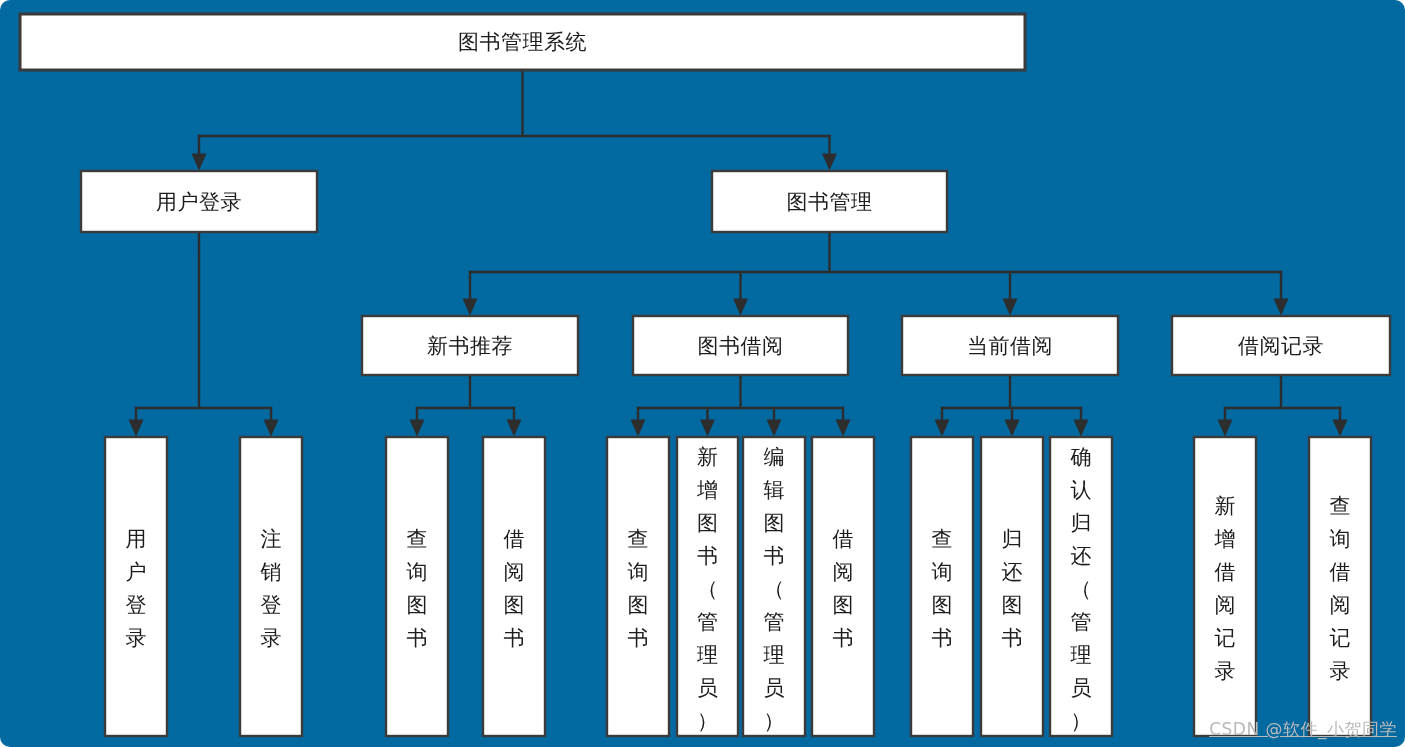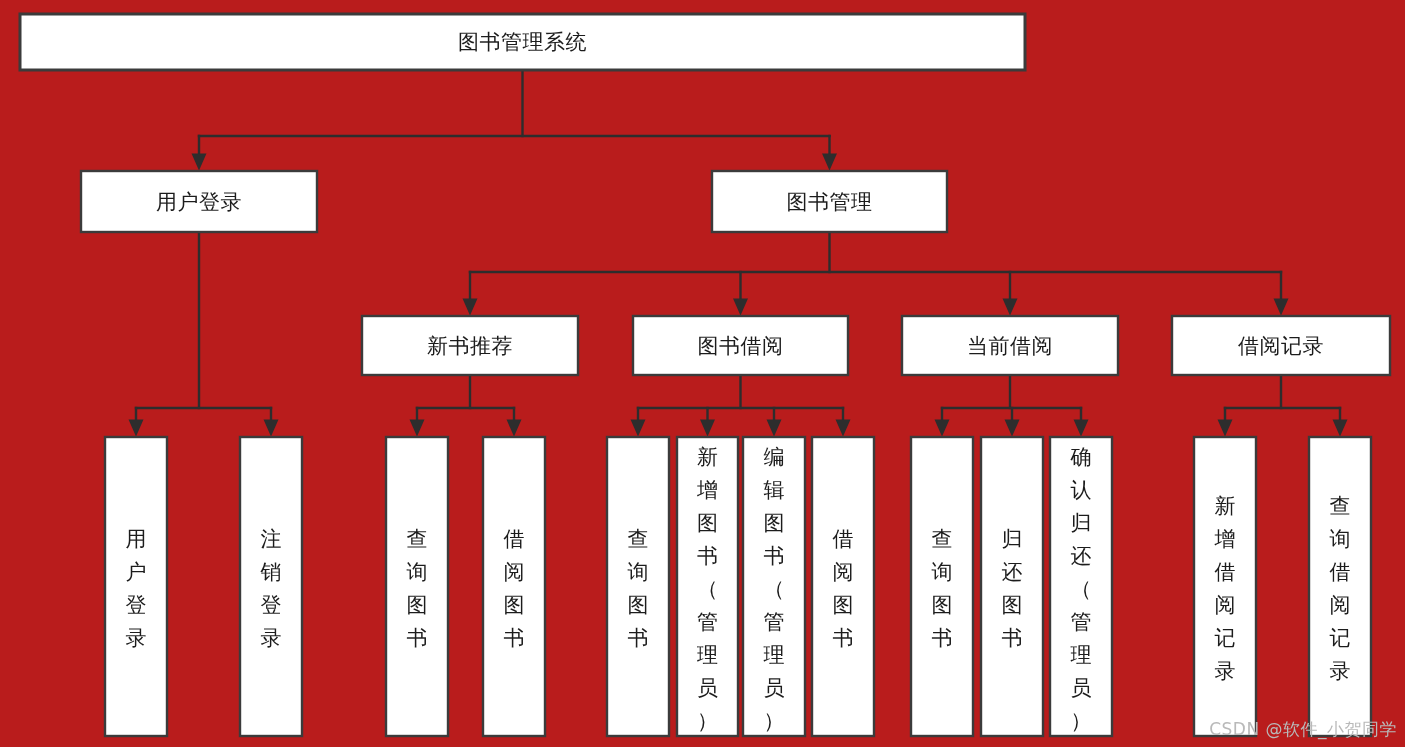--- a/index.html
+++ b/index.html
@@ -8,22 +8,23 @@
     padding: 0;
     background: #ffffff;
   }
   body {
     font-family: "DejaVu Sans", "Liberation Sans", sans-serif;
   }
   #diagram-root {
     position: relative;
     width: 1405px;
     height: 747px;
-    background: #b91c1c;
+    background: #0369a1;
     overflow: hidden;
+    border-radius: 10px;
   }
   svg.diagram-canvas {
     position: absolute;
     left: 0;
     top: 0;
     width: 1405px;
     height: 747px;
     display: block;
   }
   .node-box {
@@ -64,20 +65,21 @@
   .watermark {
     position: absolute;
     right: 8px;
     bottom: 6px;
     font-family: "DejaVu Sans", "Liberation Sans", sans-serif;
     font-size: 17px;
     color: #b9b9b9;
     letter-spacing: 0.5px;
     white-space: nowrap;
     user-select: none;
+    text-decoration: underline;
   }
 </style>
 </head>
 <body>
 
 <div id="diagram-root">
   <svg class="diagram-canvas" id="diagram-svg" viewBox="0 0 1405 747" xmlns="http://www.w3.org/2000/svg">
       <g>
         <line x1="522.5" y1="70" x2="522.5" y2="136" class="edge-line"></line>
         <line x1="199" y1="136" x2="829.5" y2="136" class="edge-line"></line>

